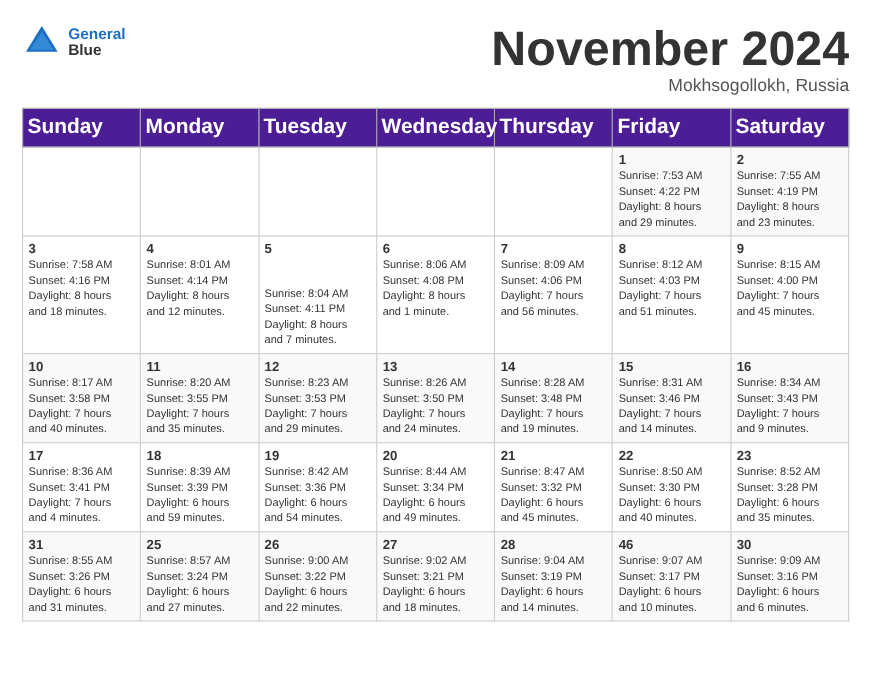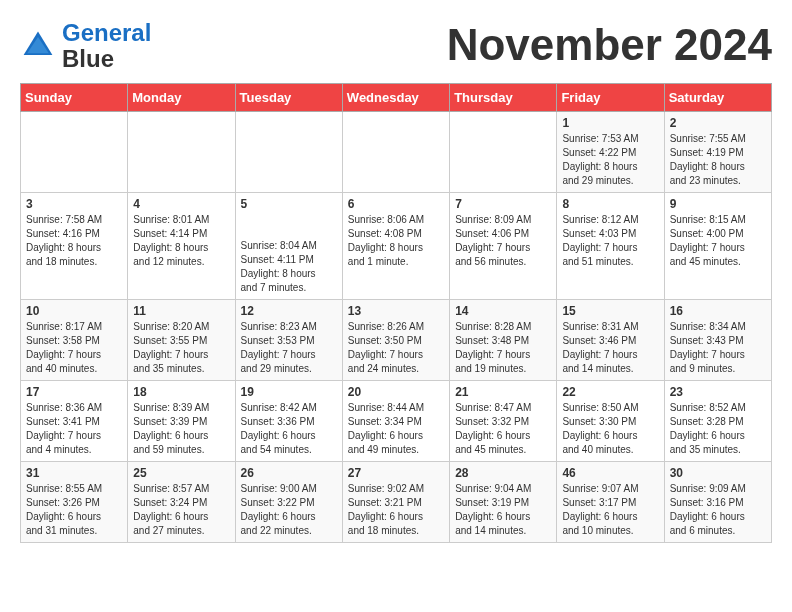--- a/index.html
+++ b/index.html
@@ -15,21 +15,21 @@
       justify-content: space-between;
       align-items: flex-start;
       margin-bottom: 10px;
     }
     .logo {
       display: flex;
       align-items: center;
       gap: 6px;
     }
     .logo-text {
-      font-size: 24px;
+      font-size: 14px;
       font-weight: bold;
       color: #333;
       line-height: 1.1;
     }
     .logo-text span {
       color: #1a6fc4;
     }
     .logo-icon {
       width: 36px;
       height: 36px;
@@ -45,23 +45,23 @@
     .location-title {
       font-size: 16px;
       color: #555;
     }
     .calendar {
       width: 100%;
       border-collapse: collapse;
       table-layout: fixed;
     }
     .calendar thead tr th {
-      background-color: #ef4444;
+      background-color: #4c1d95;
       color: #fff;
-      font-size: 13px;
+      font-size: 19px;
       font-weight: bold;
       padding: 6px 4px;
       text-align: left;
       border: 1px solid #aaa;
     }
     .calendar tbody tr td {
       vertical-align: top;
       border: 1px solid #ccc;
       padding: 4px 5px;
       font-size: 10.5px;
@@ -95,20 +95,21 @@
       <polygon points="20,4 36,30 4,30" fill="#1a6fc4"></polygon>
       <polygon points="20,10 32,28 8,28" fill="#4da6e8" opacity="0.5"></polygon>
     </svg>
     <div class="logo-text">
       <div><span>General</span></div>
       <div>Blue</div>
     </div>
   </div>
   <div class="title-block">
     <div class="month-title">November 2024</div>
+    <div class="location-title">Mokhsogollokh, Russia</div>
   </div>
 </div>
 
 <table class="calendar">
   <thead>
     <tr>
     <th>Sunday</th>
         <th>Monday</th>
         <th>Tuesday</th>
         <th>Wednesday</th>

